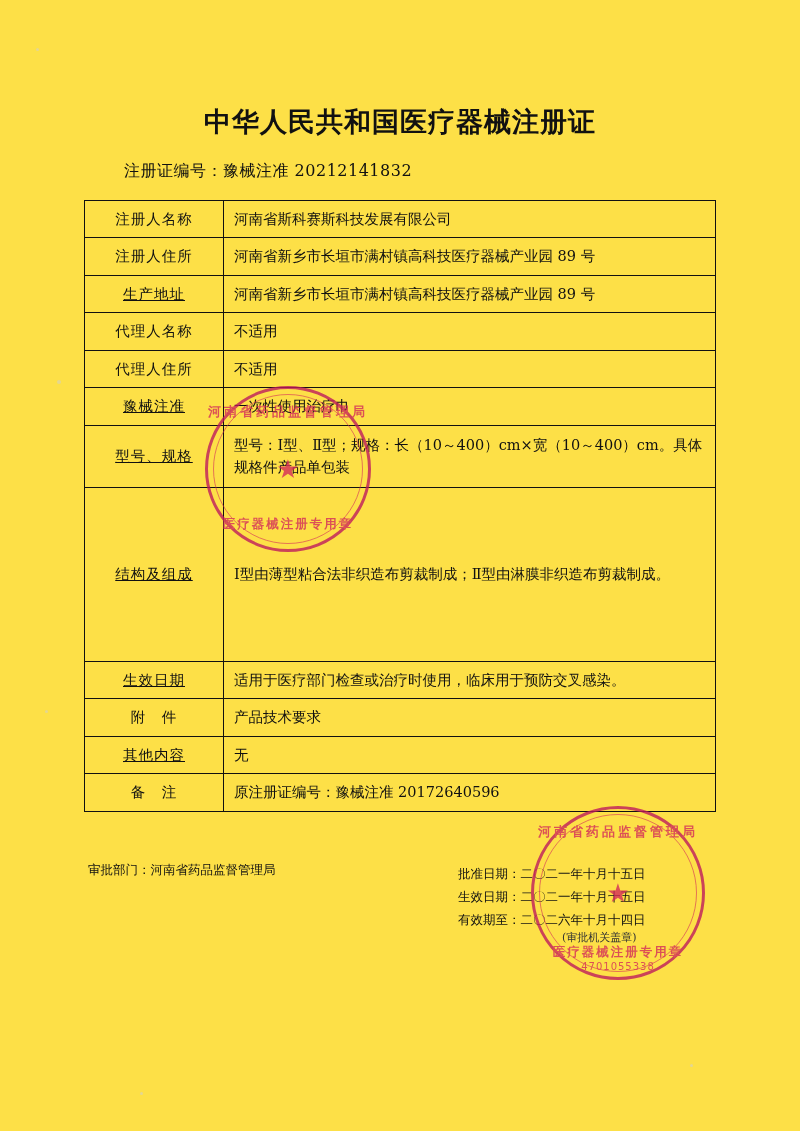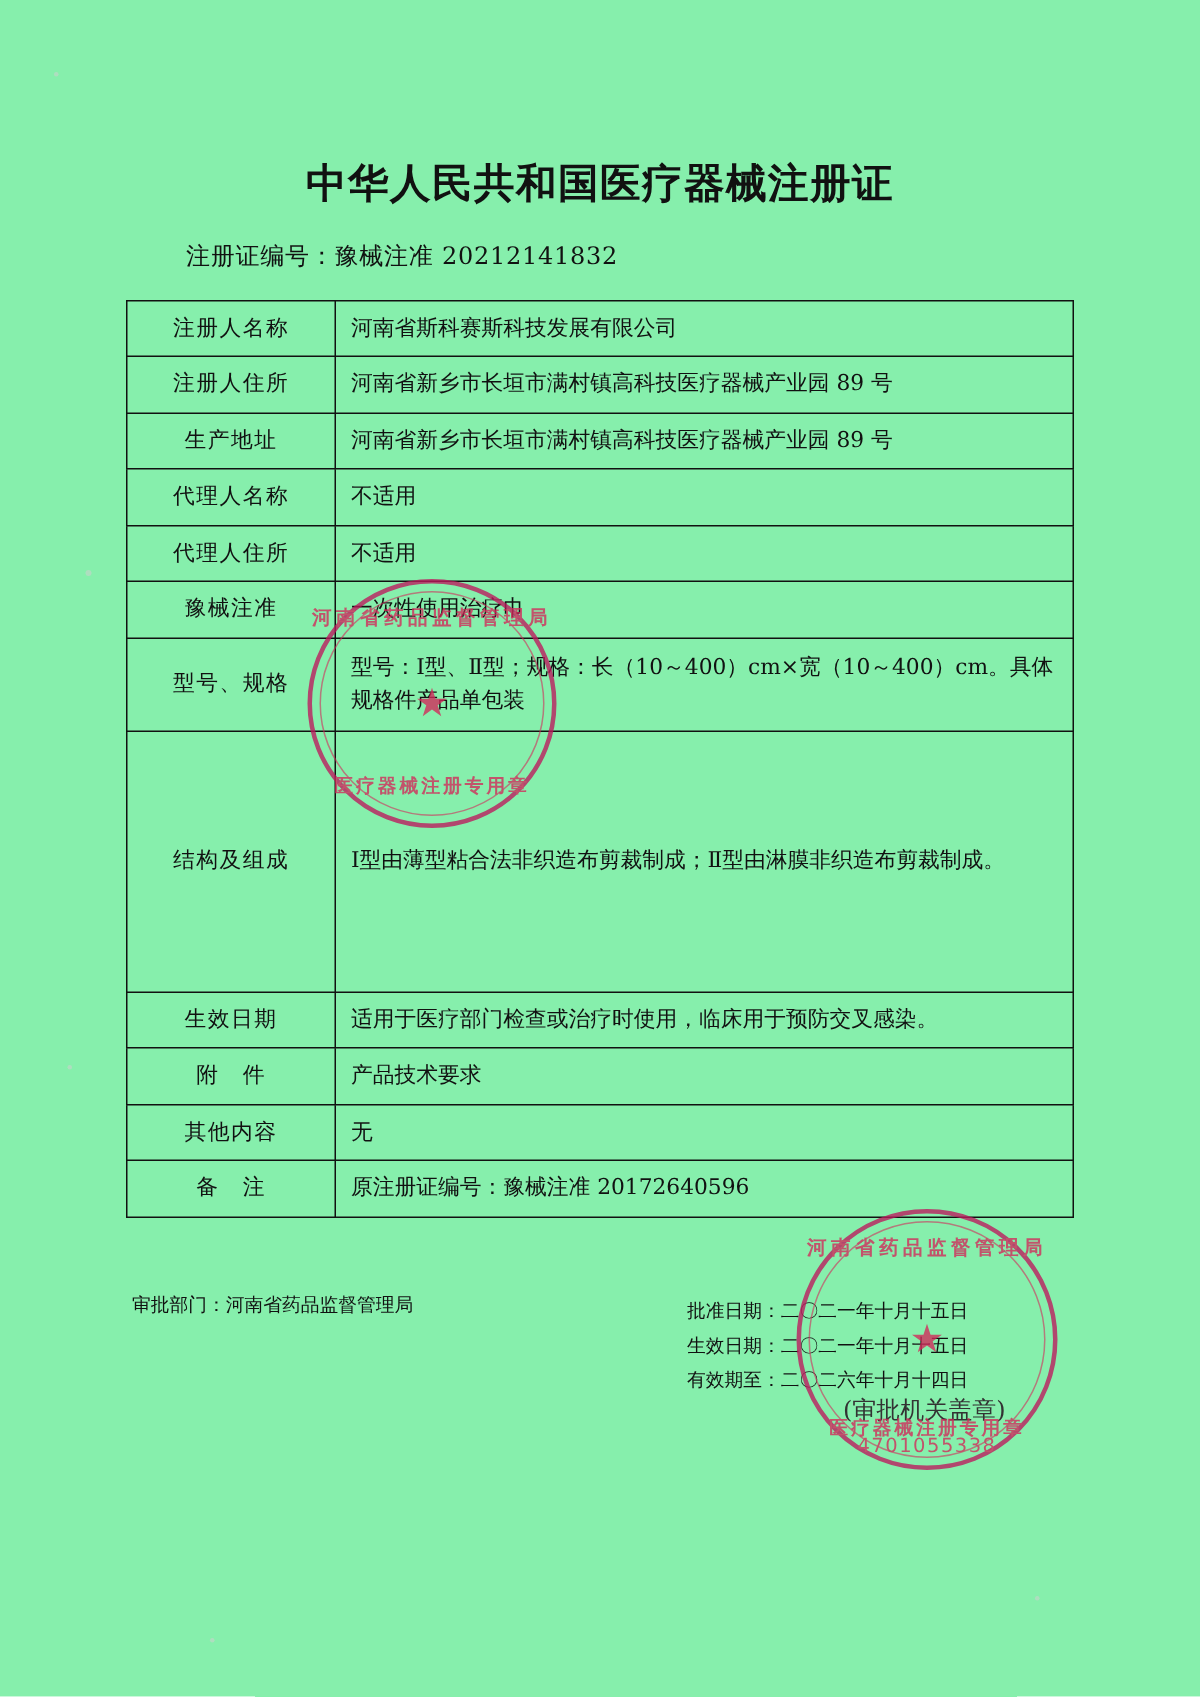--- a/index.html
+++ b/index.html
@@ -11,21 +11,21 @@
     width: 800px;
     height: 1131px;
     position: relative;
     font-family: "DejaVu Sans", "Liberation Sans", sans-serif;
     color: #1a1a1a;
     overflow: hidden;
   }
   .page {
     position: absolute;
     inset: 0;
-    background: #86efac;
+    background: #fde047;
   }
   
   .speckle {
     position: absolute;
     background: #cfcfcf;
     border-radius: 50%;
     opacity: .55;
   }
 
   .doc-title {
@@ -70,21 +70,21 @@
   }
   td.label {
     width: 118px;
     text-align: center;
     letter-spacing: 1px;
     white-space: nowrap;
   }
   td.value {
     text-align: left;
   }
-  .label-sp3 { letter-spacing: 8px; padding-left: 16px; }
+  .label-sp3 { letter-spacing: 8px; padding-left: 16px; text-decoration: underline; }
 
   .footer {
     position: absolute;
     left: 88px;
     top: 862px;
     width: 640px;
     font-family: "DejaVu Serif", "Liberation Serif", serif;
     font-size: 12.5px;
     color: #111;
   }
@@ -98,21 +98,21 @@
     position: absolute;
     left: 370px;
     top: 0;
     line-height: 1.85;
     white-space: nowrap;
   }
   .footer .seal-note {
     position: absolute;
     left: 474px;
     top: 68px;
-    font-size: 16px;
+    font-size: 11px;
     color: #333;
     white-space: nowrap;
   }
 
   
   .seal {
     position: absolute;
     border-radius: 50%;
     border: 3px solid #be185d;
     color: #d3285a;
@@ -145,21 +145,21 @@
     font-size: 13px;
     color: #d3285a;
   }
   .seal .arc.top { top: 14px; }
   .seal .arc.bottom { bottom: 16px; font-size: 12.5px; letter-spacing: 2px; }
   .seal .code {
     position: absolute;
     left: 0; right: 0;
     bottom: 5px;
     text-align: center;
-    font-size: 13px;
+    font-size: 10px;
     letter-spacing: 1px;
   }
 
   #seal-a { width: 160px; height: 160px; left: 205px; top: 386px; }
   #seal-b { width: 168px; height: 168px; left: 531px; top: 806px; }
 </style>
 </head>
 <body>
 
 <div class="page">

